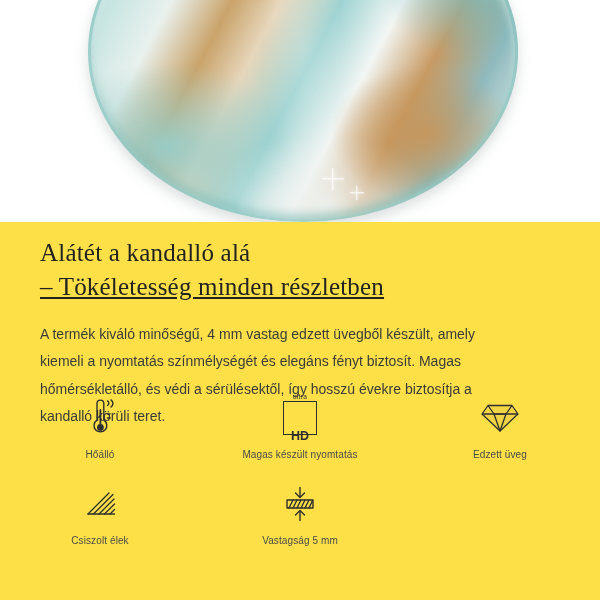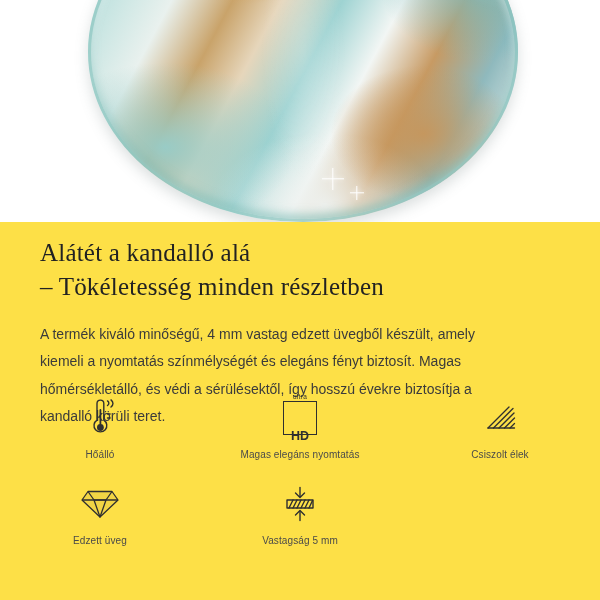--- a/index.html
+++ b/index.html
@@ -102,21 +102,21 @@
   }
   .headline {
     font-family: "Liberation Serif", serif;
     font-size: 25px;
     line-height: 1.34;
     color: #222222;
     font-weight: 400;
     padding: 14px 40px 0 40px;
     letter-spacing: 0.2px;
   }
-  .headline .l2 { display: block; }
+  .headline .l2 { display: block; text-decoration: underline; }
   .body-copy {
     padding: 18px 40px 0 40px;
     font-size: 14px;
     line-height: 1.95;
     color: #3b3b3b;
     max-width: 560px;
   }
 
   
   .features {
@@ -194,52 +194,52 @@
       <div class="caption">Hőálló</div>
     </div>
 
     <div class="feature">
       <div class="icon-wrap">
         <div class="ultrahd">
           <span class="u1">ultra</span>
           <span class="u2">HD</span>
         </div>
       </div>
-      <div class="caption">Magas elegáns nyomtatás</div>
-    </div>
-
+      <div class="caption">Magas készült nyomtatás</div>
+    </div>
+
+
+    <div class="feature">
+      <div class="icon-wrap">
+        <svg width="40" height="34" viewBox="0 0 40 34" fill="none" stroke="#2f2f2f" stroke-width="1.3" stroke-linejoin="round">
+          <path d="M8 4.5h24l6 8.5-18 17-18-17z" fill="#2f2f2f" fill-opacity="0.06"></path>
+          <path d="M2 13h36"></path>
+          <path d="M8 4.5 14 13l6 17 6-17 6-8.5"></path>
+          <path d="M14 13h12"></path>
+        </svg>
+      </div>
+      <div class="caption">Edzett üveg</div>
+    </div>
 
     <div class="feature">
       <div class="icon-wrap">
         <svg width="36" height="34" viewBox="0 0 36 34" fill="none" stroke="#2f2f2f" stroke-width="1.3" stroke-linecap="round">
           <path d="M6 27 L27 6"></path>
           <path d="M11.5 27 L31 7.5"></path>
           <path d="M17 27 L32 12"></path>
           <path d="M22.5 27 L32.5 17"></path>
           <path d="M28 27 L32.5 22.5"></path>
           <path d="M6 27 H32.5"></path>
         </svg>
       </div>
       <div class="caption">Csiszolt élek</div>
     </div>
 
     <div class="feature">
       <div class="icon-wrap">
-        <svg width="40" height="34" viewBox="0 0 40 34" fill="none" stroke="#2f2f2f" stroke-width="1.3" stroke-linejoin="round">
-          <path d="M8 4.5h24l6 8.5-18 17-18-17z" fill="#2f2f2f" fill-opacity="0.06"></path>
-          <path d="M2 13h36"></path>
-          <path d="M8 4.5 14 13l6 17 6-17 6-8.5"></path>
-          <path d="M14 13h12"></path>
-        </svg>
-      </div>
-      <div class="caption">Edzett üveg</div>
-    </div>
-
-    <div class="feature">
-      <div class="icon-wrap">
         <svg width="40" height="38" viewBox="0 0 40 38" fill="none" stroke="#2f2f2f" stroke-width="1.4" stroke-linecap="round" stroke-linejoin="round">
           <path d="M20 2.5v9"></path>
           <path d="M15.5 8 20 12.5 24.5 8"></path>
           <rect x="7" y="15" width="26" height="8"></rect>
           <path d="M9 23 L13 15 M13 23 L17 15 M17 23 L21 15 M21 23 L25 15 M25 23 L29 15 M29 23 L32.5 15.5"></path>
           <path d="M20 35.5v-9"></path>
           <path d="M15.5 30 20 25.5 24.5 30"></path>
         </svg>
       </div>
       <div class="caption">Vastagság 5 mm</div>

